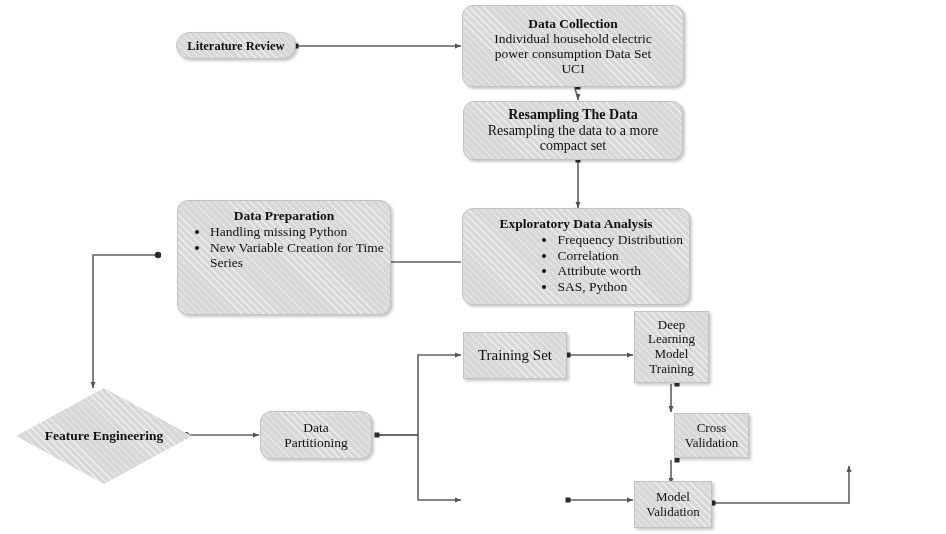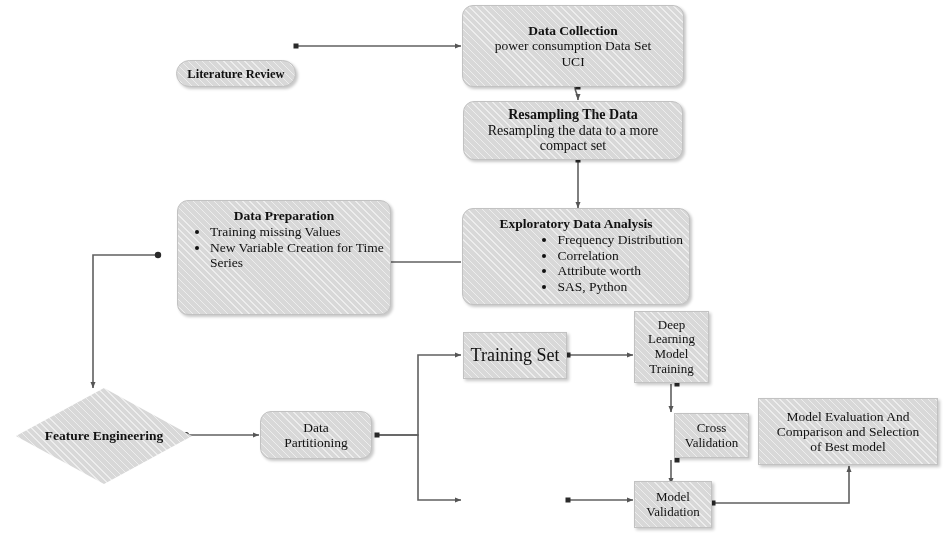--- a/index.html
+++ b/index.html
@@ -28,21 +28,21 @@
     align-items:center;
     justify-content:center;
     text-align:center;
     line-height:1.12;
     z-index:3;
   }
   .node .ttl{font-weight:bold;display:block;}
   .node .ln{display:block;}
 
   .rounded{border-radius:11px;}
-  .pill{border-radius:14px;margin-top:28px;}
+  .pill{border-radius:14px;}
 
   
   .listbox{align-items:stretch;justify-content:flex-start;padding:7px 6px 6px 6px;}
   .listbox .ttl{text-align:center;width:100%;margin-bottom:1px;}
   .listbox ul{margin:0;padding:0 0 0 26px;list-style:disc;text-align:left;}
   .listbox li{margin:0;padding:0;line-height:1.16;}
 
   
   .diamond-wrap{position:absolute;z-index:3;}
   .diamond-shape{
@@ -115,20 +115,21 @@
       <rect x="710.5" y="500.5" width="5" height="5"></rect>
     </g>
   </svg>
 
   <div class="node pill" style="left:176px;top:32px;width:120px;height:27px;font-size:12.5px;">
     <span class="ttl">Literature Review</span>
   </div>
 
   <div class="node rounded" style="left:462px;top:5px;width:222px;height:82px;font-size:13.5px;">
     <span class="ttl">Data Collection</span>
+    <span class="ln">Individual household electric</span>
     <span class="ln">power consumption Data Set</span>
     <span class="ln">UCI</span>
   </div>
 
   <div class="node rounded" style="left:463px;top:101px;width:220px;height:59px;font-size:14px;">
     <span class="ttl">Resampling The Data</span>
     <span class="ln">Resampling the data to a more</span>
     <span class="ln">compact set</span>
   </div>
 
@@ -138,36 +139,36 @@
       <li>Frequency Distribution</li>
       <li>Correlation</li>
       <li>Attribute worth</li>
       <li>SAS, Python</li>
     </ul>
   </div>
 
   <div class="node rounded listbox" style="left:157px;top:200px;width:214px;height:115px;font-size:13.5px;margin-left:20px;">
     <span class="ttl">Data Preparation</span>
     <ul>
-      <li>Training missing Values</li>
+      <li>Handling missing Python</li>
       <li>New Variable Creation for Time Series</li>
     </ul>
   </div>
 
   <div class="diamond-wrap" style="left:16px;top:388px;width:176px;height:96px;">
     <div class="diamond-shape"></div>
     <div class="diamond-label" style="font-size:13.5px;">Feature Engineering</div>
   </div>
 
   <div class="node rounded" style="left:260px;top:411px;width:112px;height:48px;font-size:13.5px;">
     <span class="ln">Data</span>
     <span class="ln">Partitioning</span>
   </div>
 
-  <div class="node" style="left:463px;top:332px;width:104px;height:47px;font-size:18px;">
+  <div class="node" style="left:463px;top:332px;width:104px;height:47px;font-size:15px;">
     <span class="ln">Training Set</span>
   </div>
 
 
   <div class="node" style="left:634px;top:311px;width:75px;height:72px;font-size:13px;">
     <span class="ln">Deep</span>
     <span class="ln">Learning</span>
     <span class="ln">Model</span>
     <span class="ln">Training</span>
   </div>
@@ -175,19 +176,14 @@
   <div class="node" style="left:634px;top:413px;width:75px;height:45px;font-size:13px;margin-left:40px;">
     <span class="ln">Cross</span>
     <span class="ln">Validation</span>
   </div>
 
   <div class="node" style="left:634px;top:481px;width:78px;height:47px;font-size:13px;">
     <span class="ln">Model</span>
     <span class="ln">Validation</span>
   </div>
 
-  <div class="node" style="left:758px;top:398px;width:180px;height:67px;font-size:13.5px;">
-    <span class="ln">Model Evaluation And</span>
-    <span class="ln">Comparison and Selection</span>
-    <span class="ln">of Best model</span>
-  </div>
 
 </div>
 
 </body></html>

